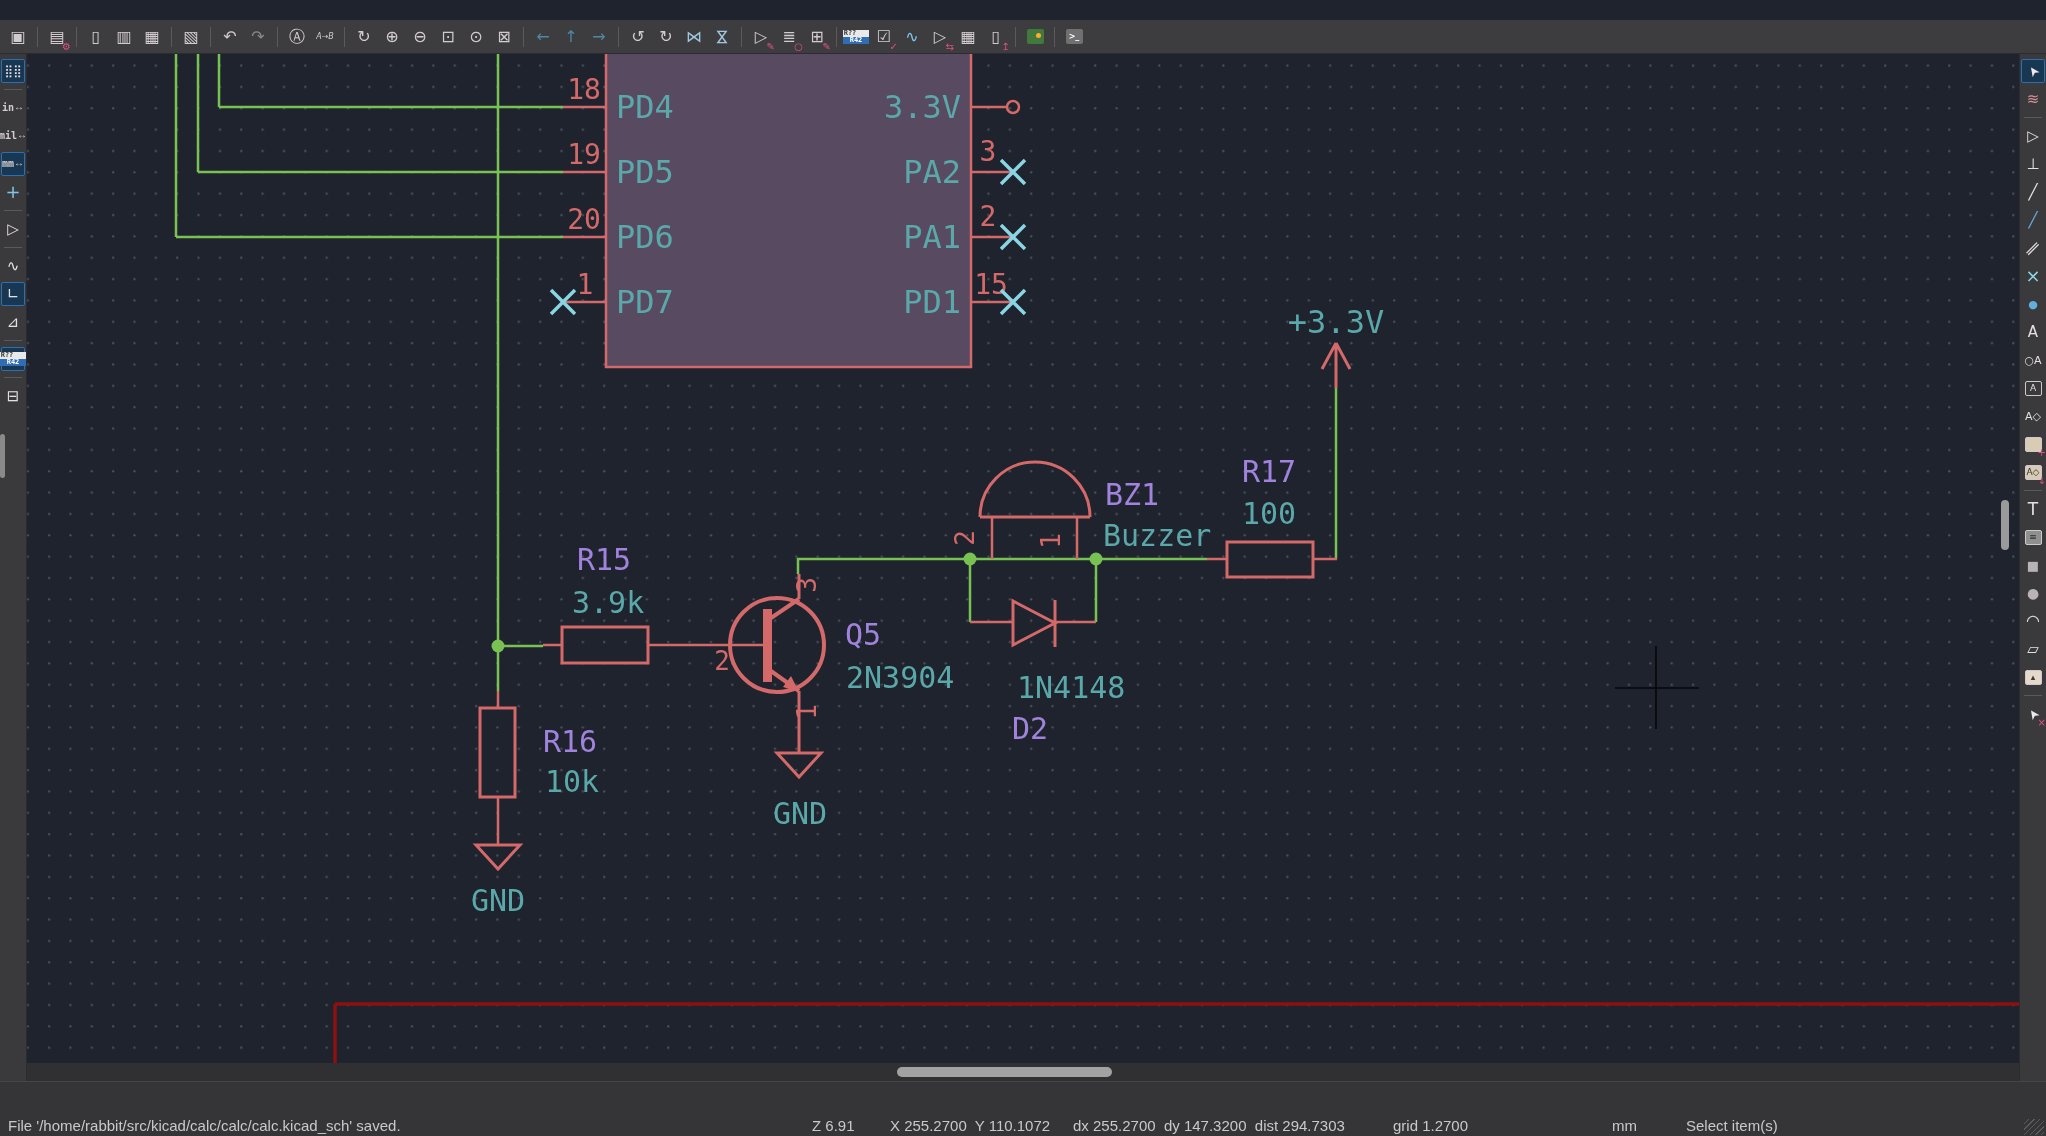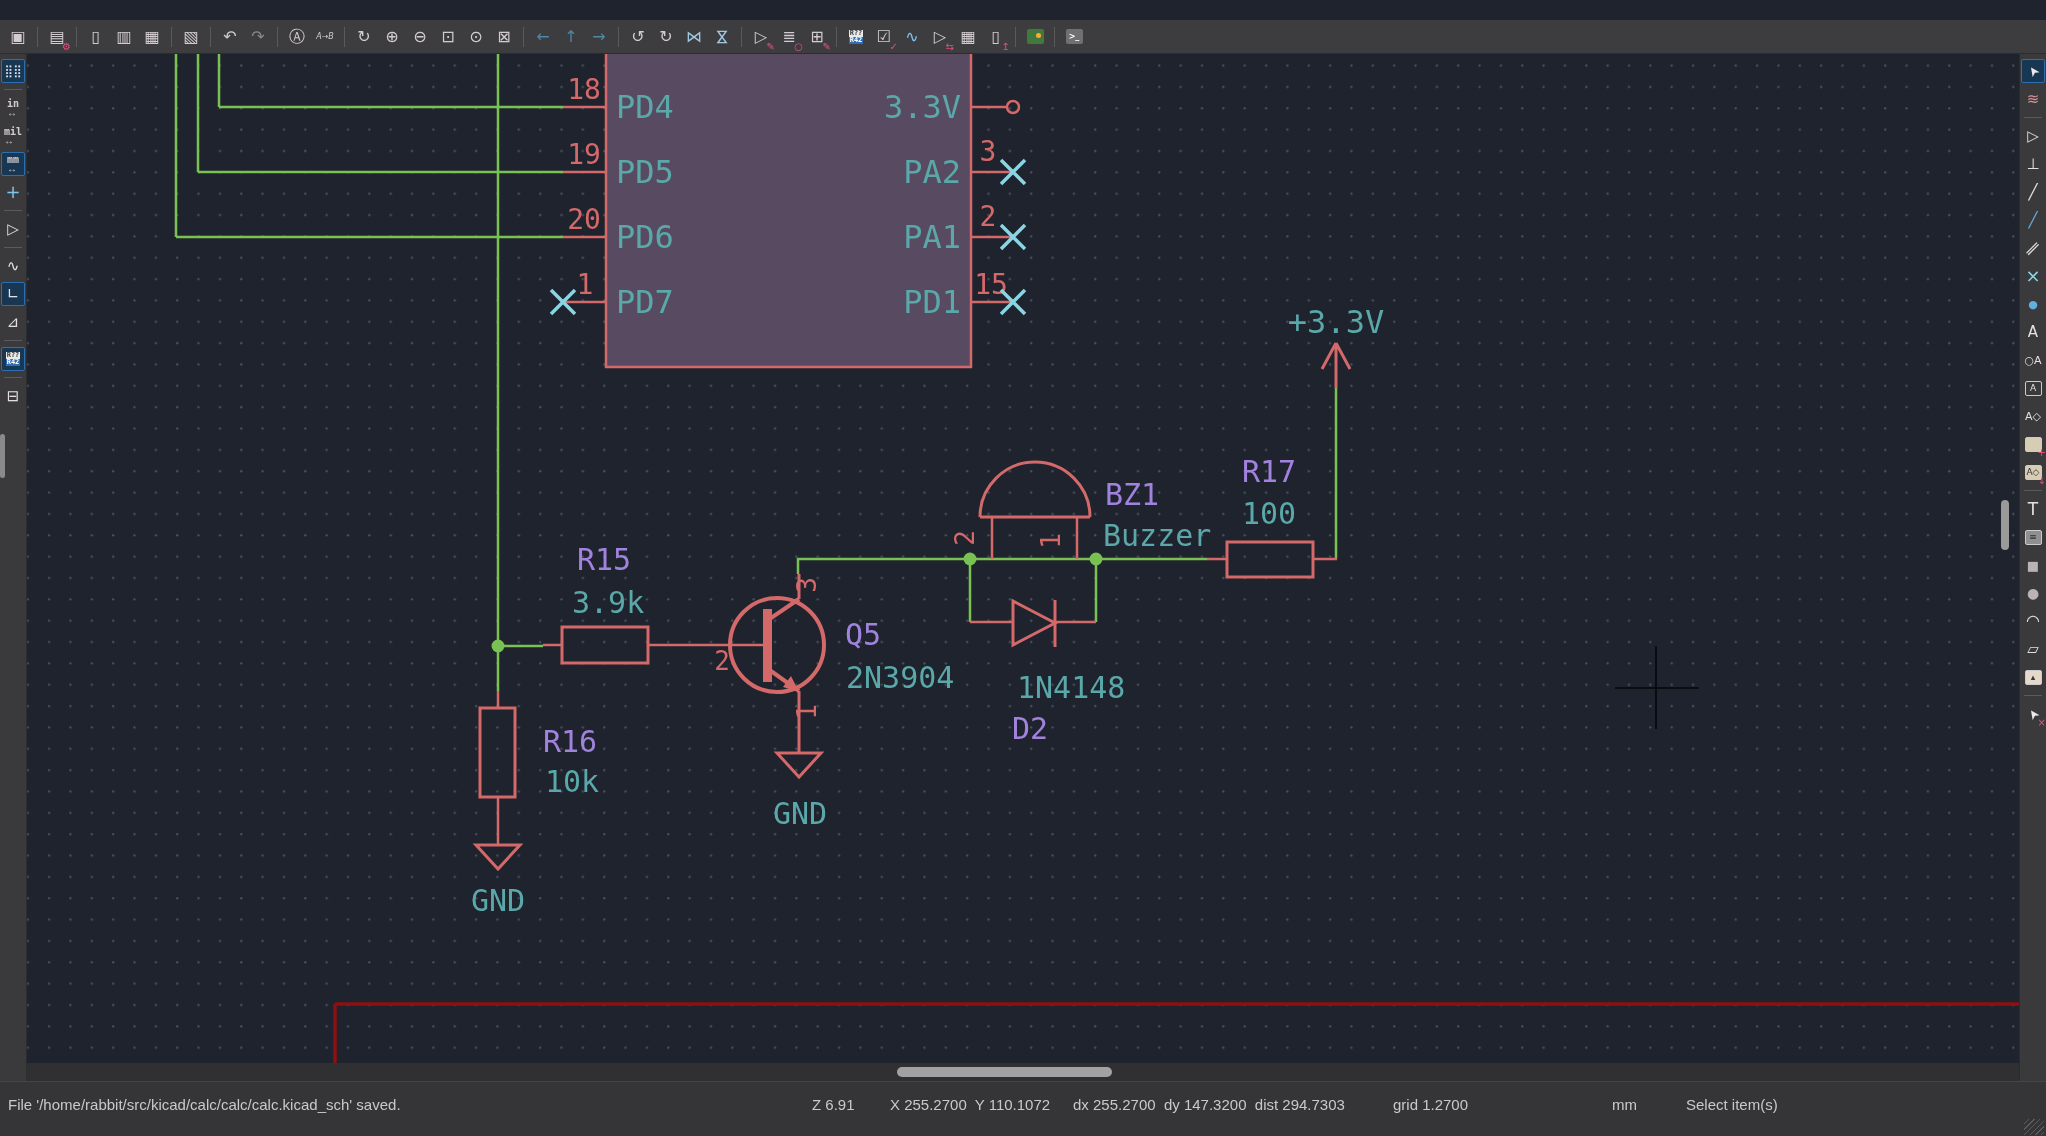--- a/index.html
+++ b/index.html
@@ -12,47 +12,47 @@
   
   #toolbar{position:absolute;left:0;top:20px;width:100%;height:34px;background:#3d3d3f;
            display:flex;align-items:center;padding-left:4px;box-sizing:border-box;z-index:5;
            border-bottom:1px solid #2c2c2e;}
   .tb-btn{position:relative;width:24px;height:24px;margin:0 1px;border:1px solid transparent;border-radius:2px;
           display:flex;align-items:center;justify-content:center;flex:none;}
   .tb-glyph{font-family:"DejaVu Sans",sans-serif;font-size:16px;line-height:1;color:#d2ccd0;display:block;}
   .tb-badge{position:absolute;right:-2px;bottom:-3px;font-size:10px;line-height:1;font-family:"DejaVu Sans",sans-serif;}
   .tb-sep{width:1px;height:20px;background:#5a5a5a;margin:0 5px;flex:none;}
   .vb-sep{height:1px;width:18px;background:#5a5a5a;margin:4px 0;flex:none;}
-  .rows{display:flex;flex-direction:column;align-items:flex-start;line-height:1;}
+  .rows{display:flex;flex-direction:row;align-items:flex-start;line-height:1;}
   .rows .r1{font-size:10px;font-weight:bold;color:#d2ccd0;font-family:"DejaVu Sans Mono",monospace;}
   .rows .r2{font-size:10px;color:#d2ccd0;margin-top:-1px;}
   .anno{display:flex;flex-direction:column;line-height:1;font-family:"DejaVu Sans Mono",monospace;font-weight:bold;}
   .anno .a1{font-size:7px;color:#3a3a3a;background:#e9e9e9;padding:0 1px;}
-  .anno .a2{font-size:7px;color:#fff;background:#2f6db5;padding:0 1px;}
+  .anno .a2{font-size:7px;color:#fff;background:#2f6db5;padding:0 7px;}
   .mini-box{display:flex;align-items:center;justify-content:center;border-radius:2px;
             font-family:"DejaVu Sans",sans-serif;}
   
   .sidebar{position:absolute;top:54px;width:27px;background:#3a3a3c;display:flex;flex-direction:column;
            align-items:center;padding-top:3px;box-sizing:border-box;z-index:4;}
   #left-toolbar{left:0;height:1027px;border-right:1px solid #2c2c2e;}
   #right-toolbar{right:0;height:1027px;border-left:1px solid #2c2c2e;}
   .sb-btn{position:relative;width:22px;height:22px;margin:2px 0;border:1px solid transparent;border-radius:2px;
           display:flex;align-items:center;justify-content:center;flex:none;}
   .sb-btn.active{background:#173753;border-color:#2d6fb0;}
   .sb-glyph{font-family:"DejaVu Sans",sans-serif;font-size:15px;line-height:1;color:#e6dee2;display:block;}
   
   #canvas{position:absolute;left:27px;top:54px;width:1992px;height:1009px;background:#1e232d;}
   
   #hscroll{position:absolute;left:27px;top:1063px;width:1992px;height:18px;background:#303032;}
   #hthumb{position:absolute;left:870px;top:4px;width:215px;height:10px;background:#a2a2a2;border-radius:5px;}
   #vscroll-thumb{position:absolute;left:2001px;top:500px;width:8px;height:50px;background:#9a9a9a;border-radius:4px;z-index:3;}
   #grabber{position:absolute;left:0;top:434px;width:5px;height:44px;background:#8a8a8a;border-radius:3px;z-index:6;}
   #statusbar{position:absolute;left:0;top:1081px;width:100%;height:55px;background:#353537;border-top:1px solid #454547;
              color:#c9c9c9;font-size:15px;z-index:6;}
-  .sb-field{position:absolute;top:14px;white-space:pre;text-align:right;}
+  .sb-field{position:absolute;top:35px;white-space:pre;text-align:right;}
   #grip{position:absolute;right:2px;bottom:2px;width:20px;height:16px;
         background:repeating-linear-gradient(135deg,transparent,transparent 3px,#5a5a5a 3px,#5a5a5a 4px);}
   svg text{font-family:"DejaVu Sans Mono",monospace;}
 </style>
 </head>
 <body>
 
 <div id="app">
 
   <div id="toolbar">

